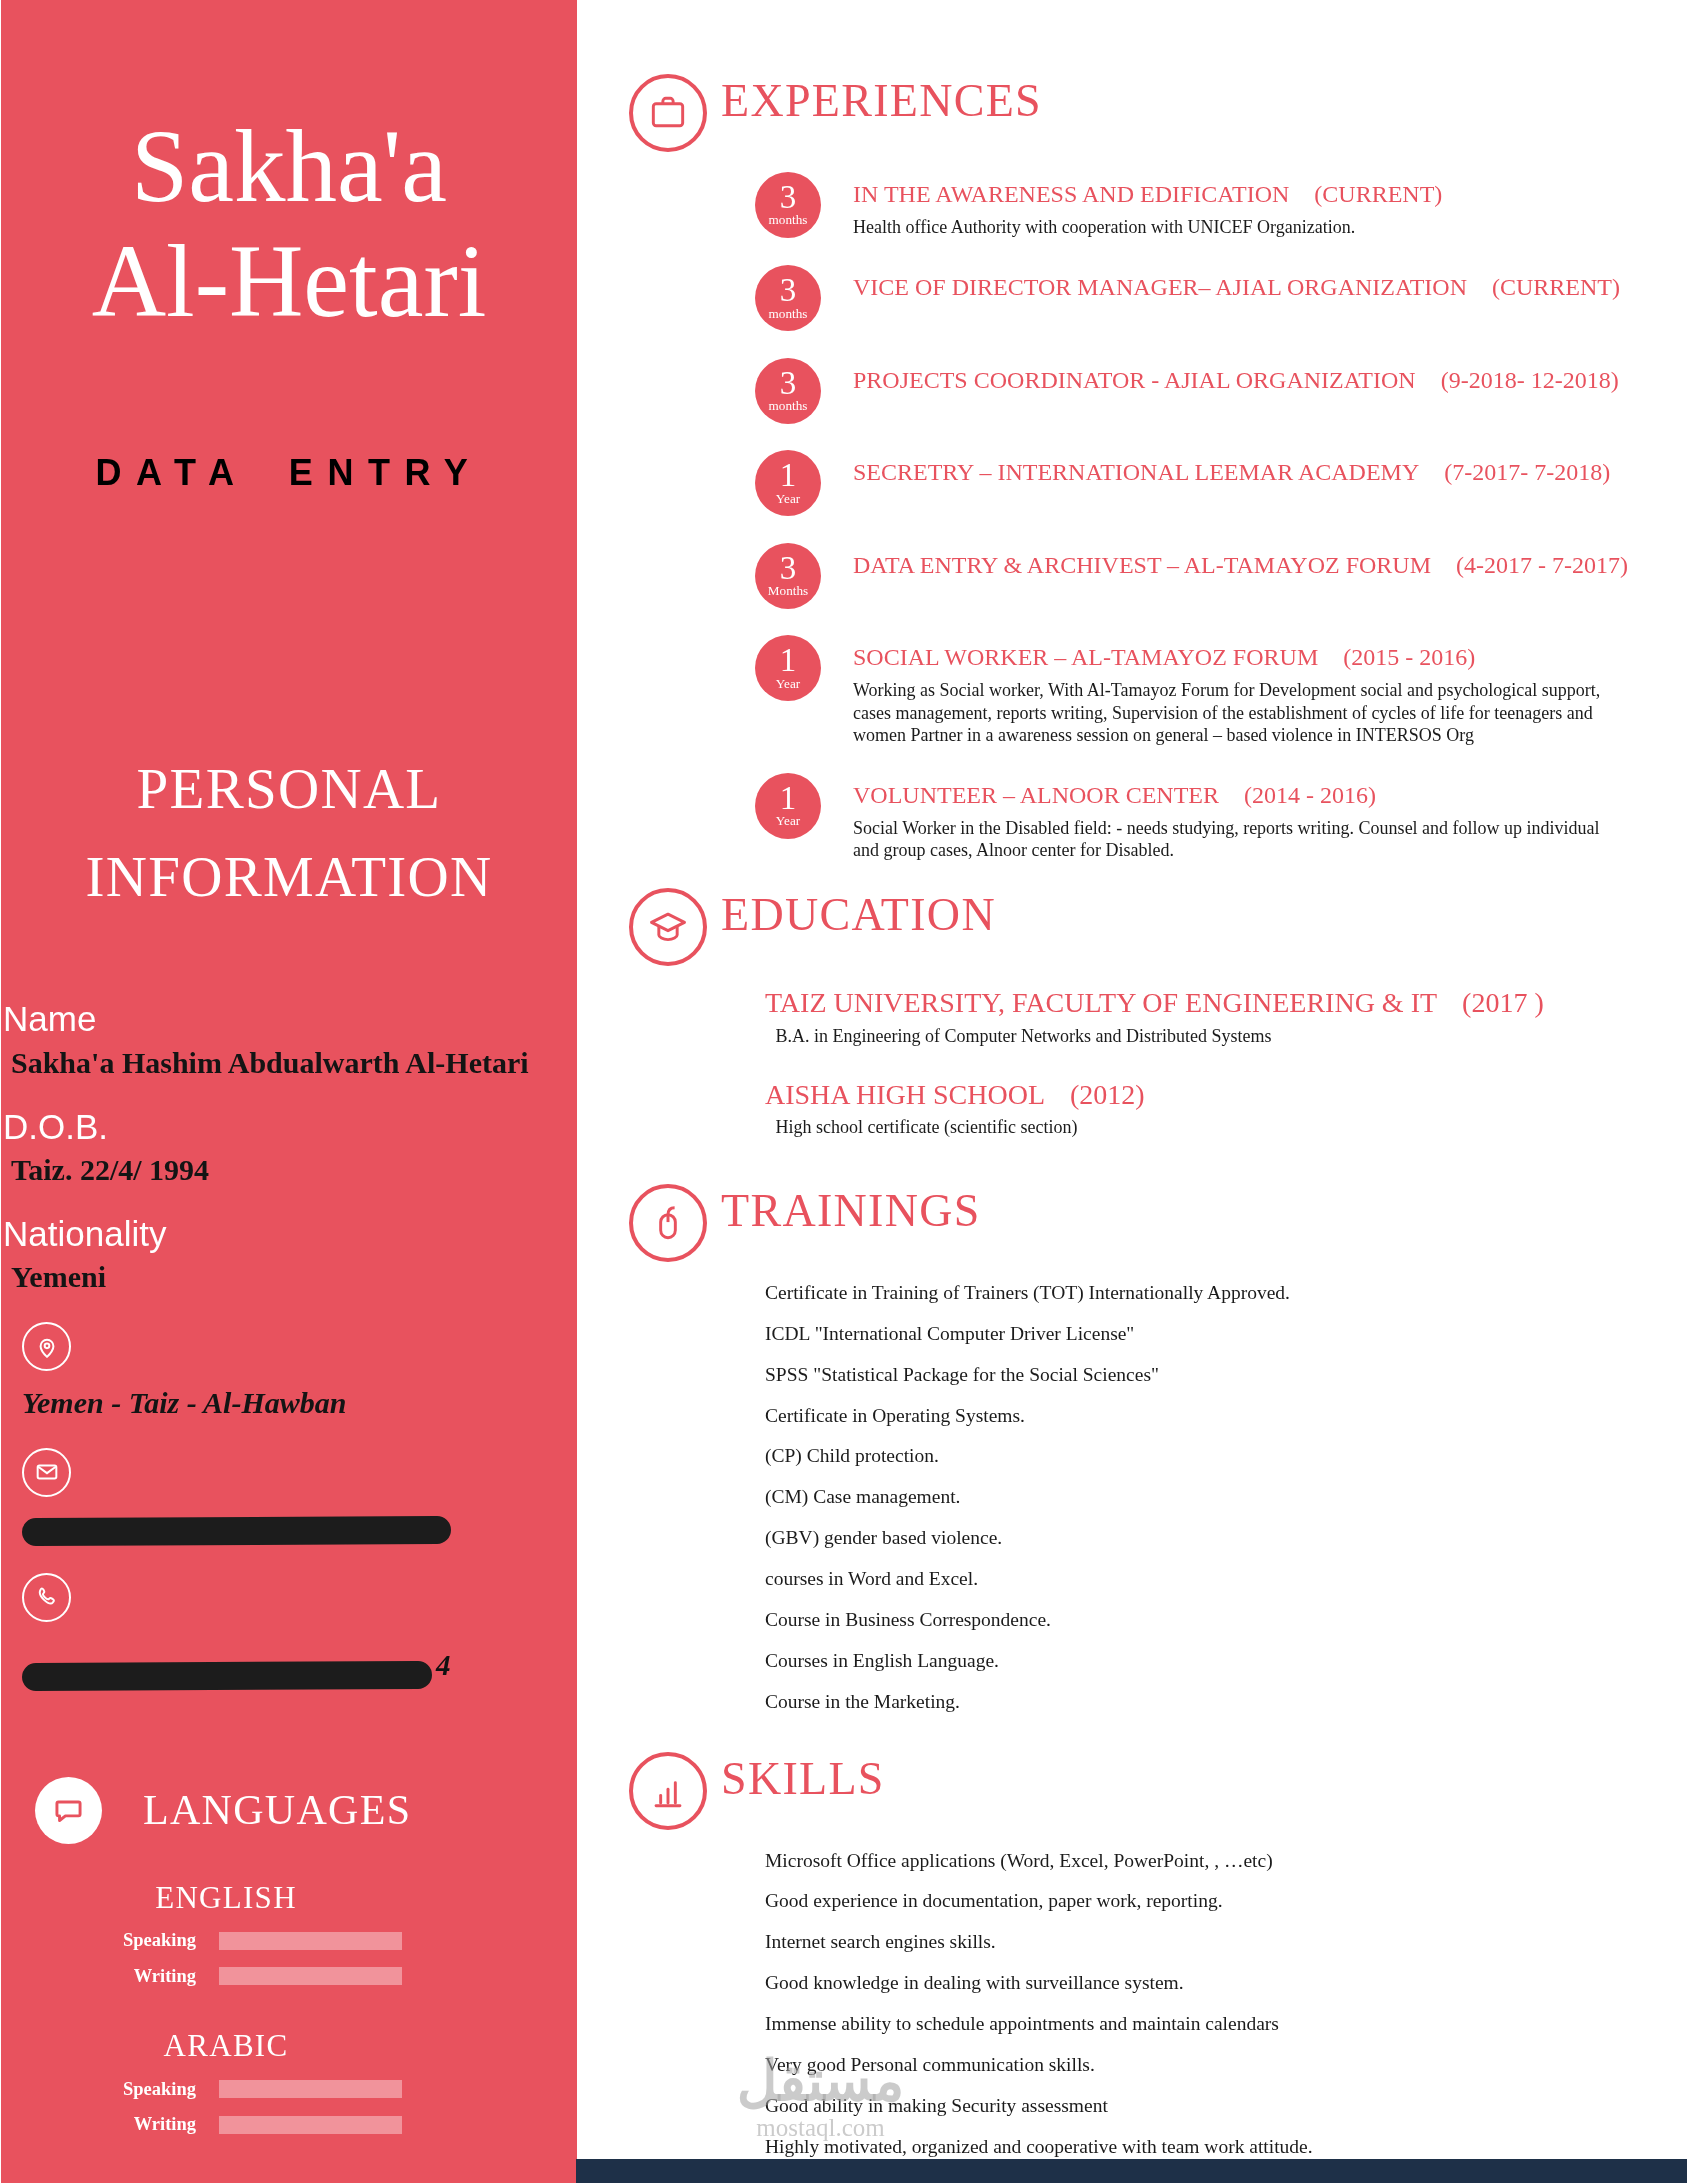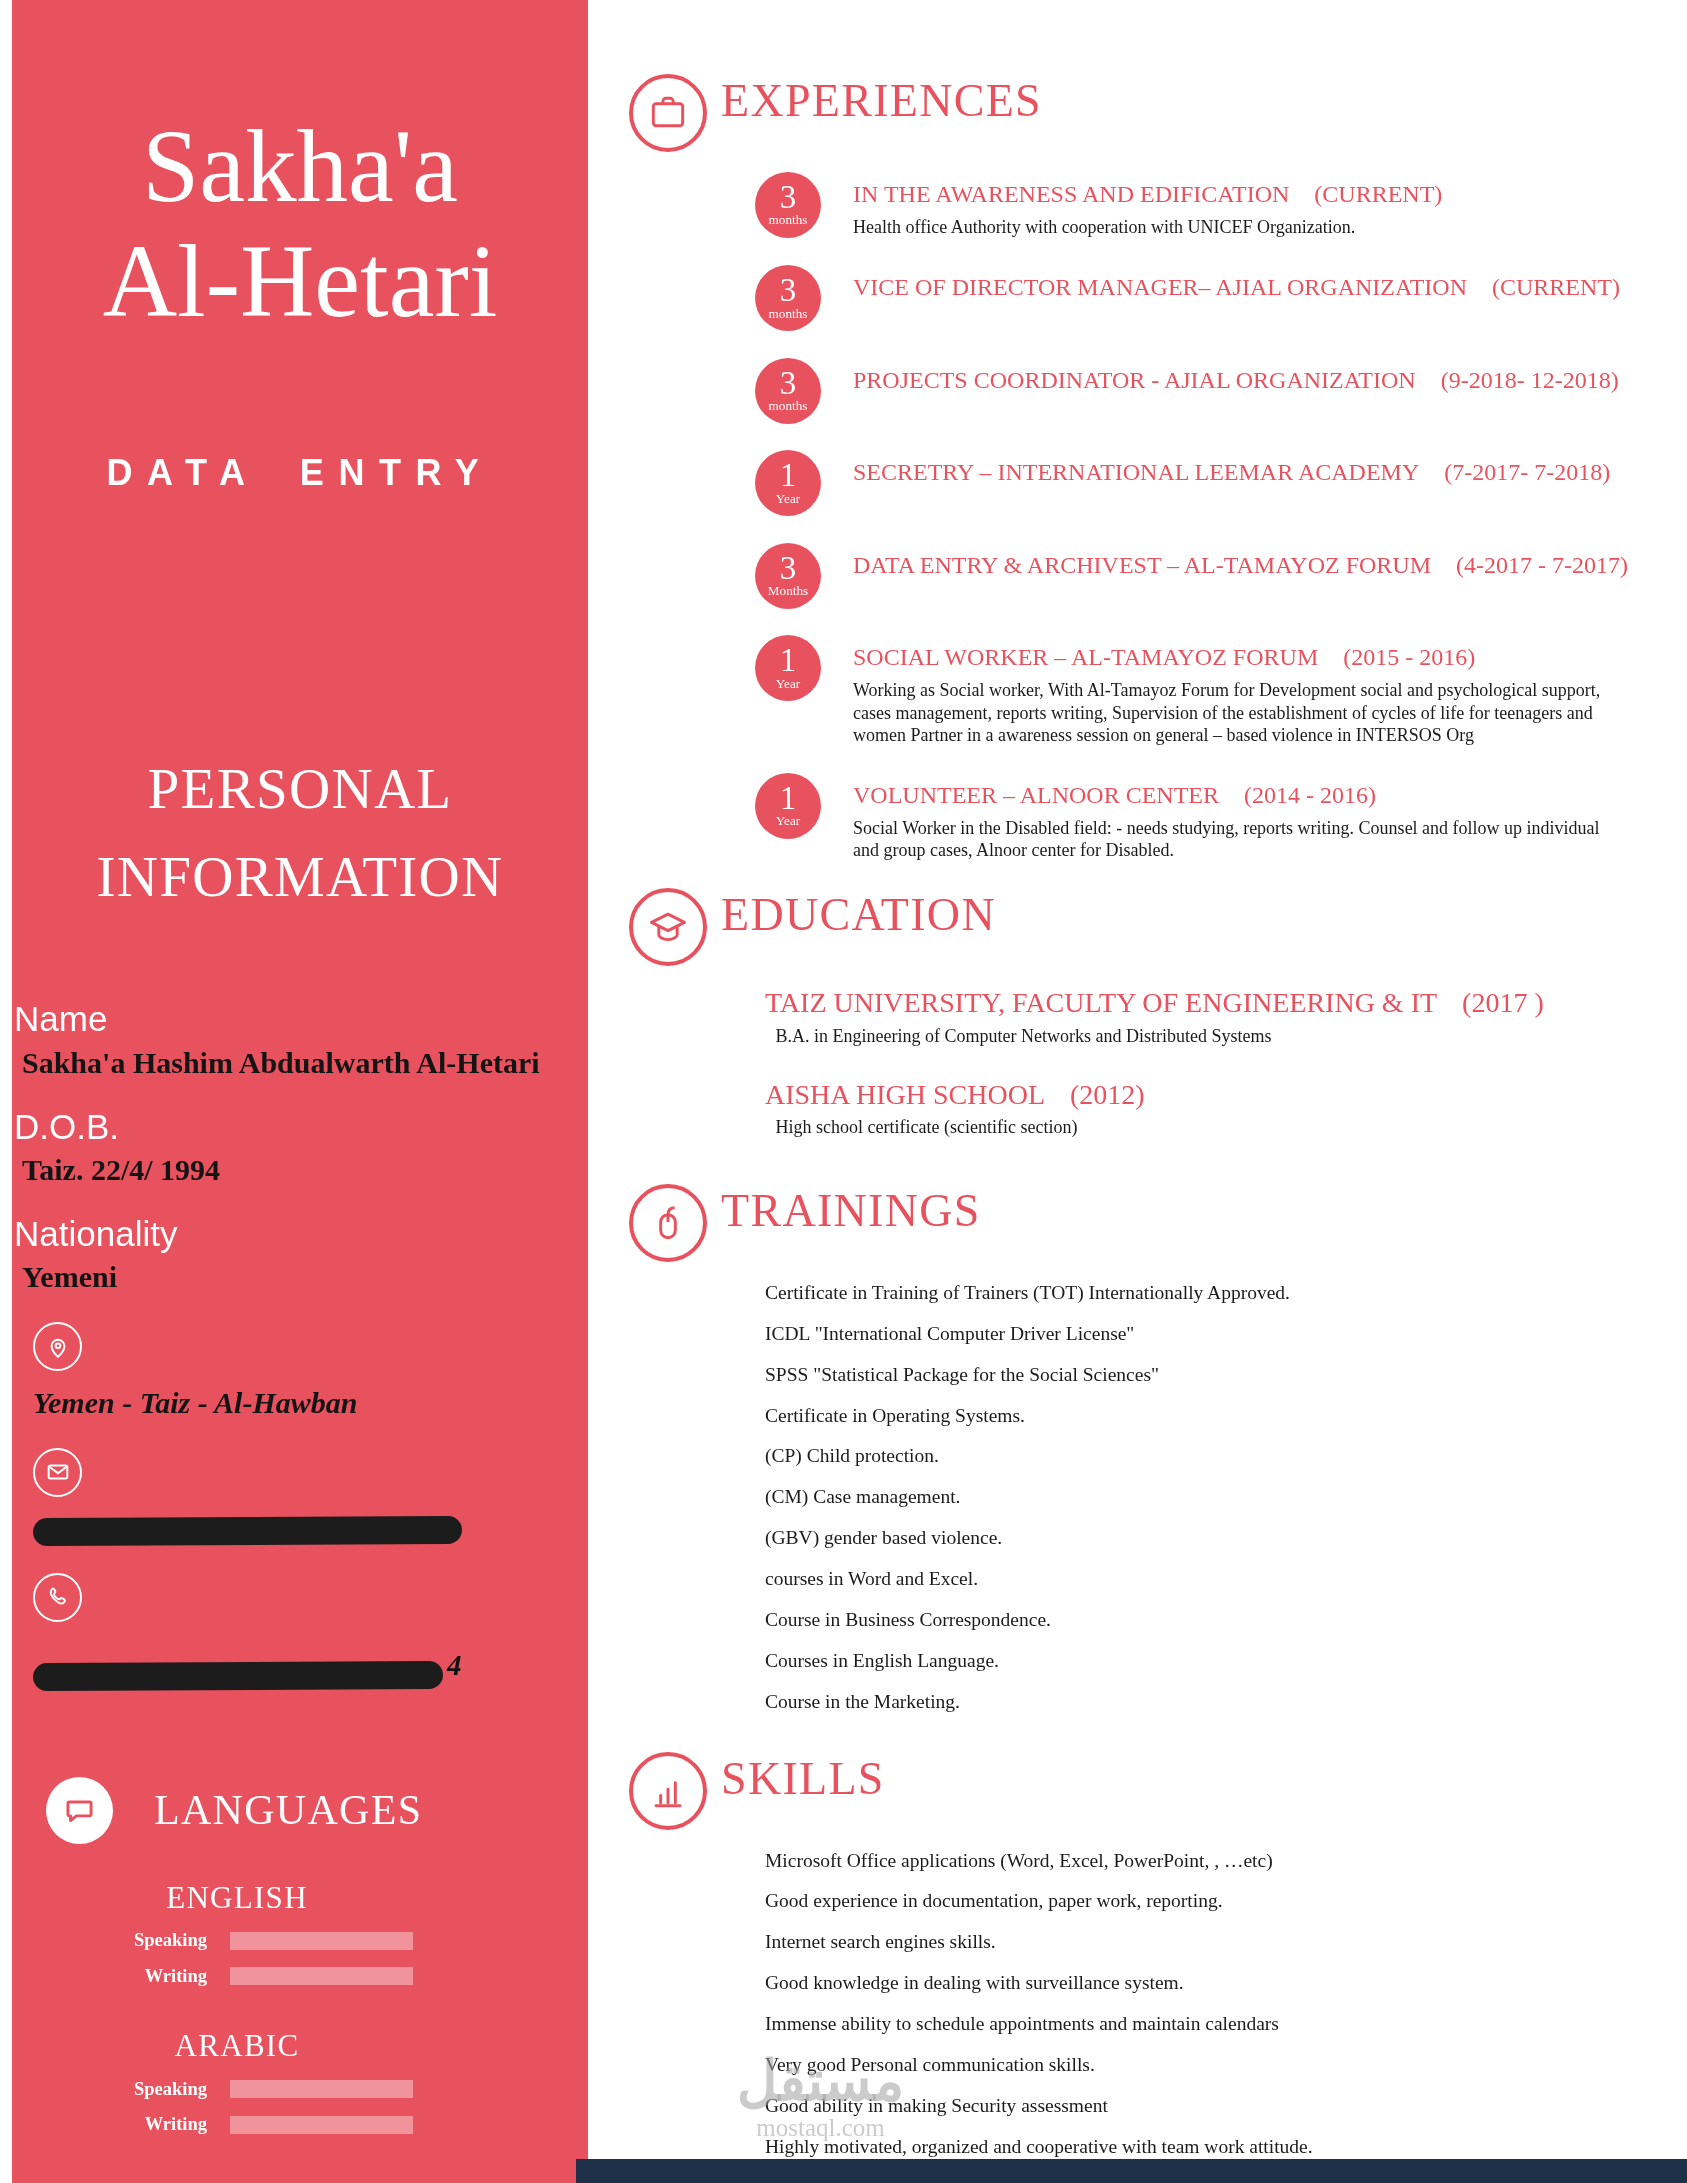--- a/index.html
+++ b/index.html
@@ -4,27 +4,27 @@
 <style>
   * { margin:0; padding:0; box-sizing:border-box; }
   html,body { background:#ffffff; }
   .page {
     position:relative; width:1687px; height:2183px; background:#ffffff;
     overflow:hidden; font-family:"Liberation Serif", serif; color:#1b1b1b;
   }
 
   
   .sidebar {
-    position:absolute; left:12px; top:0; width:576px; height:2183px;
+    position:absolute; left:1px; top:0; width:576px; height:2183px;
     background:#E8525E; color:#ffffff; padding-top:109px;
   }
   .name { text-align:center; font-size:103px; line-height:1.12; color:#ffffff; font-weight:400; }
   .job-title {
     margin-top:112px; text-align:center; font-family:"Liberation Sans", sans-serif;
-    font-size:36px; font-weight:600; letter-spacing:14.6px; word-spacing:17px; color:#ffffff;
+    font-size:36px; font-weight:600; letter-spacing:14.6px; word-spacing:17px; color:#000000;
   }
   .personal-heading { margin-top:251px; text-align:center; font-size:57px; line-height:1.55; color:#ffffff; letter-spacing:1.3px; }
   .fields { margin-top:78px; padding-left:2px; }
   .field { margin-bottom:26.5px; }
   .field-label { font-family:"Liberation Sans", sans-serif; font-size:35px; font-weight:500; color:#ffffff; }
   .field-value { margin-top:6.6px; padding-left:8px; font-size:30px; font-weight:700; color:#141414; }
   .contact { padding-left:21px;font-style:italic; }
   .contact-icon {
     margin-top:28px; width:49px; height:49px; border:2.6px solid #ffffff; border-radius:50%;
     display:flex; align-items:center; justify-content:center; color:#ffffff;

